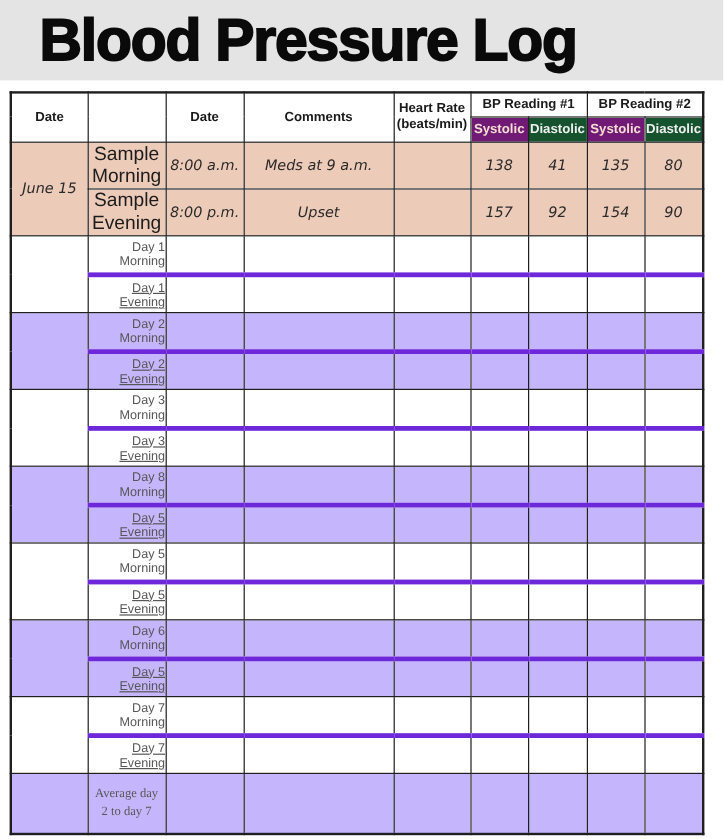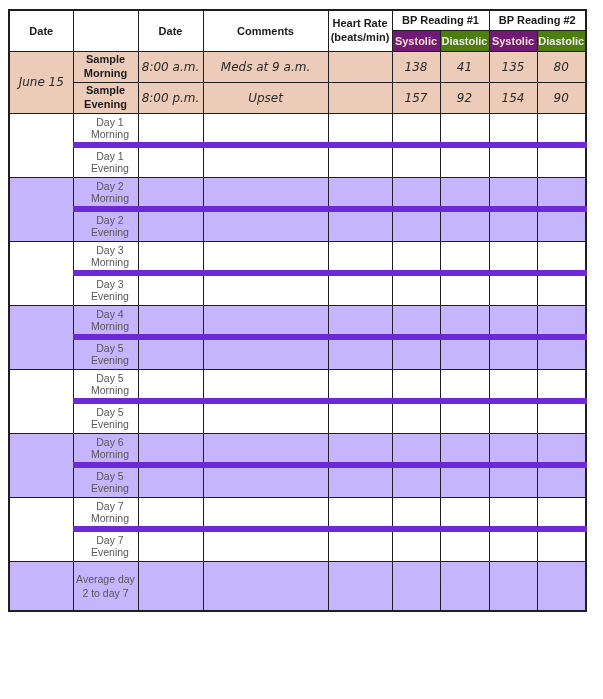--- a/index.html
+++ b/index.html
@@ -45,58 +45,61 @@
   
   thead th {
     font-size: 11px;
     font-weight: bold;
     color: #1a1a1a;
     background: #ffffff;
   }
   tr.head-top { height: 20px; }
   tr.head-sub { height: 21px; }
   th.sys { background: #701a75; color: #f5ddd2; }
-  th.dia { background: #4d7c0f; color: #efefef; }
+  th.dia { background: #14532d; color: #efefef; }
   th .stack { display: block; line-height: 1.25; }
 
   
   tr.sample { height: 31px; }
   tr.sample td { background: #edcbb9; }
-  td.sample-label { font-weight: bold; font-size: 11px; color: #1c1c1c; line-height: 1.2; }
+  td.sample-label { font-weight: normal; font-size: 16px; color: #1c1c1c; line-height: 1.2; }
   td.sample-label .stack { display: block; }
   .hand {
     font-family: "DejaVu Sans", sans-serif;
     font-style: italic;
     font-size: 12px;
     color: #2a2a2a;
   }
 
   
   tr.day { height: 32px; }
   td.day-label {
-    text-align: center;
+    text-align: right;
     padding-left: 9px;
     font-size: 10.5px;
     color: #575757;
     background: #ffffff;
   }
   tr.band td { background: #c4b5fd; }
   
   tr.pair-top td.divider { border-bottom: 2px solid #8a8a8a; }
-  tr.pair-bottom td.divider-top { border-top: 6px solid #6d28d9; }
+  tr.pair-bottom td.divider-top { border-top: 4px solid #6d28d9; text-decoration: underline; }
 
   
   tr.avg { height: 50px; }
   td.avg-label { font-size: 10.5px; color: #575757; line-height: 1.35; }
-  td.avg-label .stack { display: block; }
+  td.avg-label .stack { display: block; font-family: Liberation Serif, serif; }
 </style>
 </head>
 <body>
 
 <div class="page">
+  <header class="title-band">
+    <h1>Blood Pressure Log</h1>
+  </header>
 
   <main class="content">
     <table class="bp-table">
       <colgroup>
         <col style="width:64px">
           <col style="width:65px">
           <col style="width:65px">
         <col style="width:125px">
           <col style="width:64px">
         <col style="width:48px">
@@ -217,21 +220,21 @@
           <td class="divider-top"></td>
           <td class="divider-top"></td>
           <td class="divider-top"></td>
           <td class="divider-top"></td>
           <td class="divider-top"></td>
           <td class="divider-top"></td>
         </tr>
 
         <tr class="day band pair-top">
           <td rowspan="2"></td>
-          <td class="day-label divider">Day 4 Morning</td>
+          <td class="day-label divider">Day 8 Morning</td>
           <td class="divider"></td>
           <td class="divider"></td>
           <td class="divider"></td>
           <td class="divider"></td>
           <td class="divider"></td>
           <td class="divider"></td>
           <td class="divider"></td>
         </tr>
         <tr class="day band pair-bottom">
           <td class="day-label divider-top">Day 5 Evening</td>

